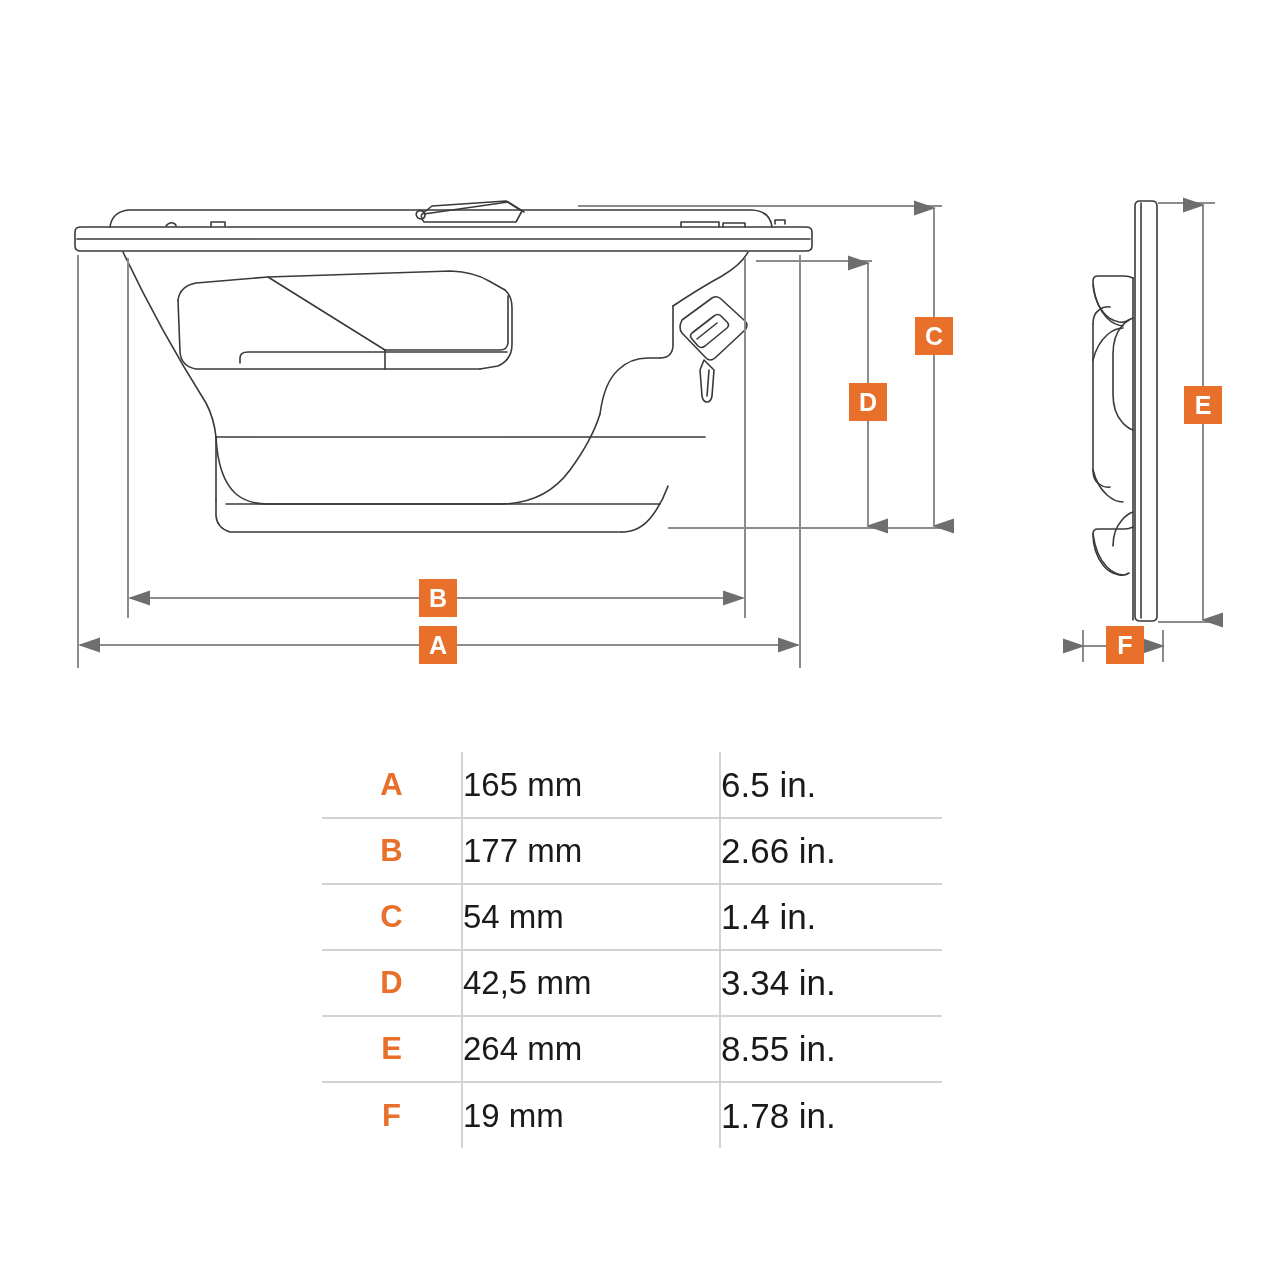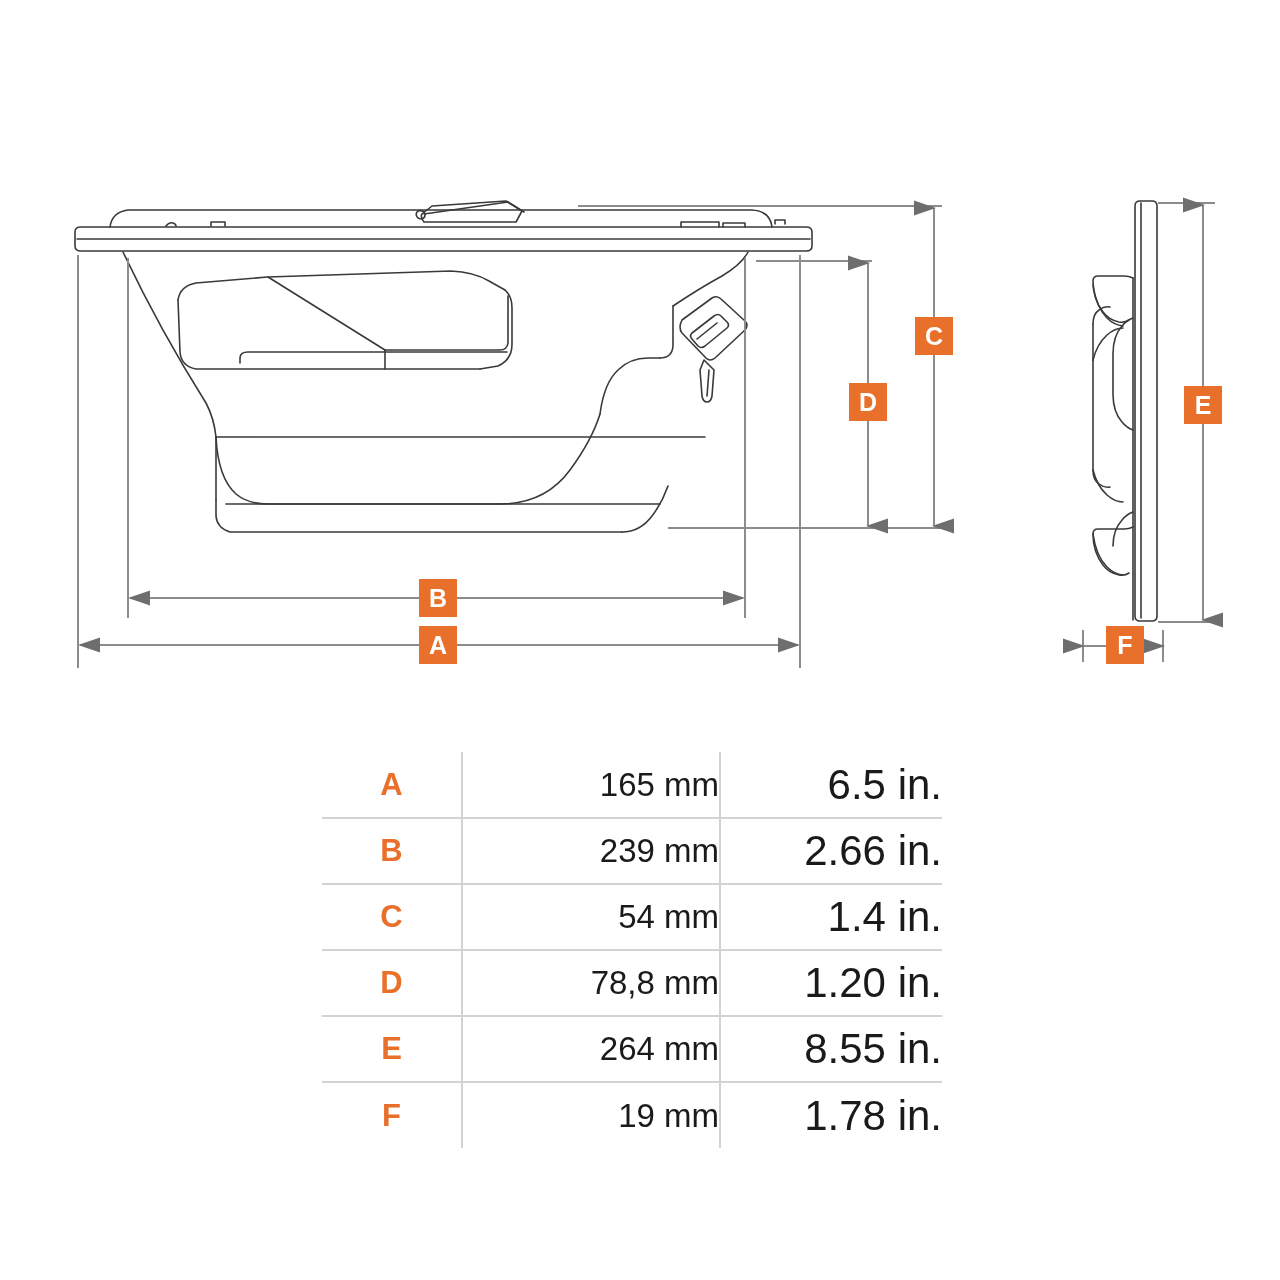--- a/index.html
+++ b/index.html
@@ -60,30 +60,30 @@
   #dim-table tr:last-child td { border-bottom: none; }
   .col-key {
     width: 140px;
     text-align: center;
     color: #E8702A;
     font-size: 31px;
     font-weight: bold;
   }
   .col-mm {
     width: 258px;
-    text-align: right;
+    text-align: left;
     font-size: 33px;
     color: #1a1a1a;
     font-weight: 300;
     border-left: 2px solid #d3d3d3;
   }
   .col-in {
     width: 222px;
-    text-align: right;
-    font-size: 42px;
+    text-align: left;
+    font-size: 35px;
     color: #1a1a1a;
     font-weight: 300;
     border-left: 2px solid #d3d3d3;
   }
 </style>
 </head>
 <body>
 
 <div id="page">
 
@@ -227,32 +227,32 @@
 
   <table id="dim-table">
     <tbody>
       <tr>
         <td class="col-key">A</td>
         <td class="col-mm">165 mm</td>
         <td class="col-in">6.5 in.</td>
       </tr>
       <tr>
         <td class="col-key">B</td>
-        <td class="col-mm">239 mm</td>
+        <td class="col-mm">177 mm</td>
         <td class="col-in">2.66 in.</td>
       </tr>
       <tr>
         <td class="col-key">C</td>
         <td class="col-mm">54 mm</td>
         <td class="col-in">1.4 in.</td>
       </tr>
       <tr>
         <td class="col-key">D</td>
-        <td class="col-mm">78,8 mm</td>
-        <td class="col-in">1.20 in.</td>
+        <td class="col-mm">42,5 mm</td>
+        <td class="col-in">3.34 in.</td>
       </tr>
       <tr>
         <td class="col-key">E</td>
         <td class="col-mm">264 mm</td>
         <td class="col-in">8.55 in.</td>
       </tr>
       <tr>
         <td class="col-key">F</td>
         <td class="col-mm">19 mm</td>
         <td class="col-in">1.78 in.</td>

